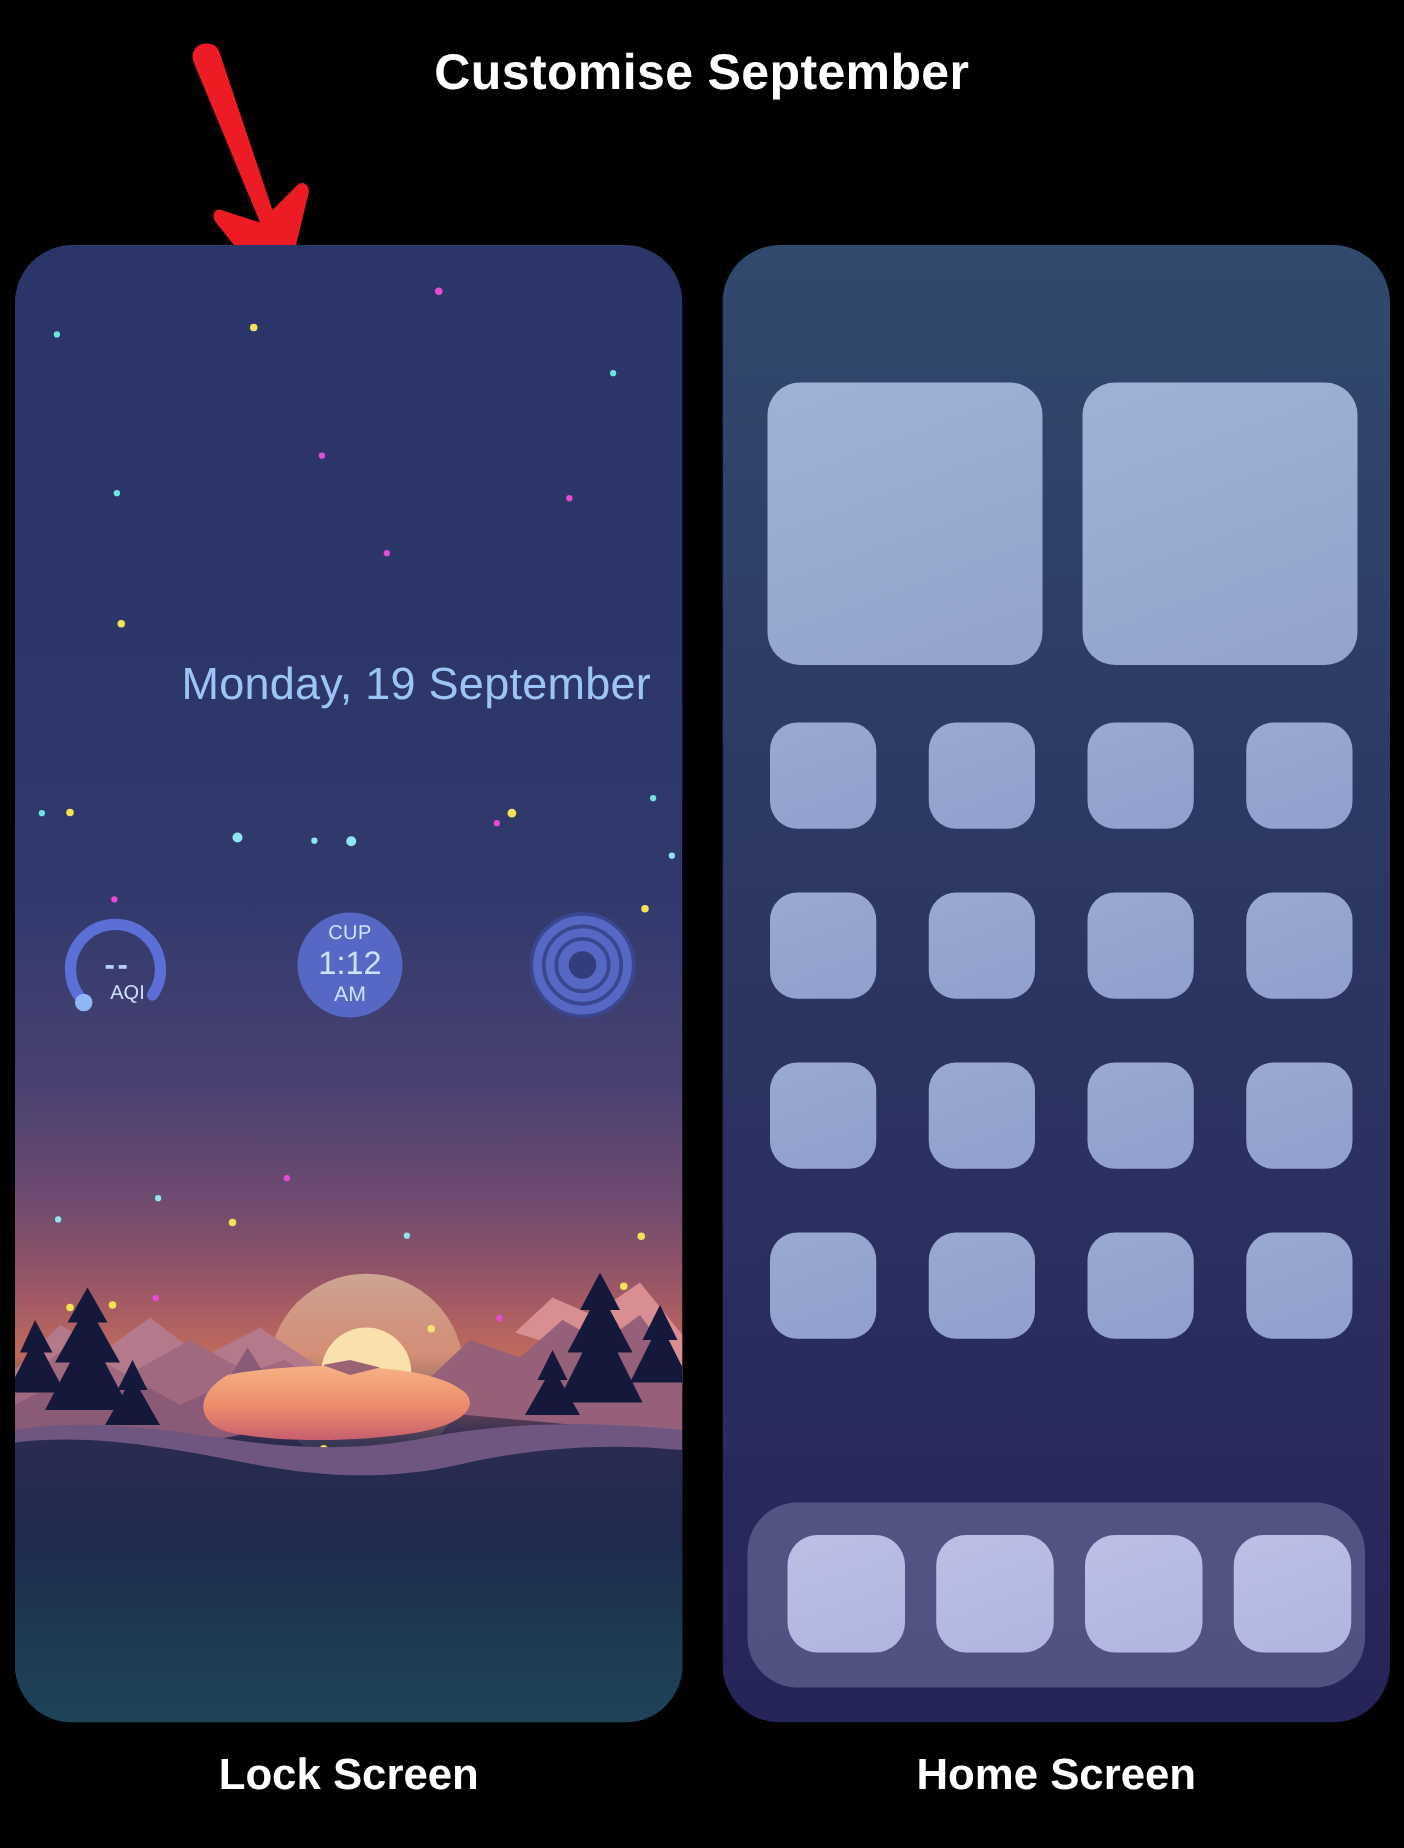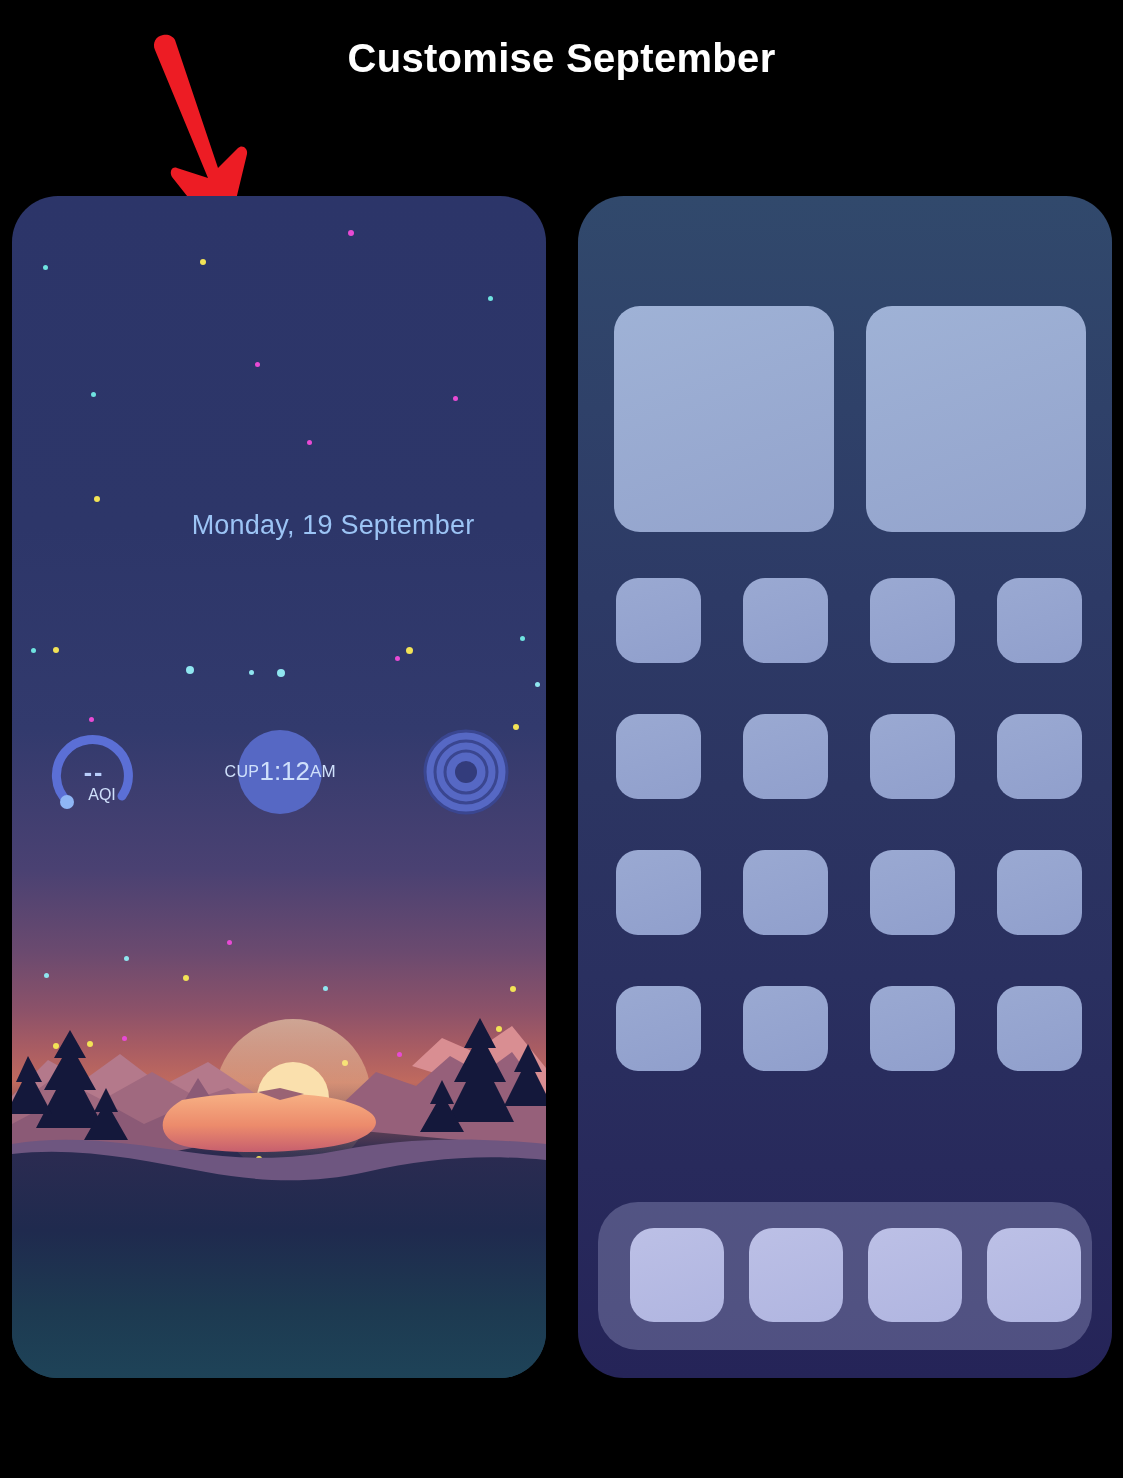--- a/index.html
+++ b/index.html
@@ -37,40 +37,40 @@
   .star{ position:absolute; border-radius:50%; }
   .shoot{ position:absolute; height:2px; transform-origin:left center;
           background:linear-gradient(90deg, rgba(228,125,92,0) 0%, #e07a55 100%);
           border-radius:2px; }
 
   
   .ls-land{ position:absolute; left:0; bottom:0; width:534px; height:430px; }
 
   
   .ls-date{
-    position:absolute; left:0; top:314px; width:642px; text-align:center;
-    color:#9cc4f5; font-size:27px; font-weight:normal; letter-spacing:.2px;
+    position:absolute; left:0; top:330px; width:642px; text-align:center;
+    color:#9cc4f5; font-size:36px; font-weight:normal; letter-spacing:.2px;
   }
   .ls-clock{
     position:absolute; left:0; top:370px; width:534px; text-align:center;
     color:#9dc6f7; font-size:118px; font-weight:bold;
     letter-spacing:-2px; line-height:1.05;
   }
 
   
   .ls-widgets{
     position:absolute; left:34px; top:528px; width:468px; height:96px;
     display:flex; align-items:center; justify-content:space-between;
   }
   .w-slot{ position:relative; width:96px; height:96px; }
 
   .w-circle{
     position:absolute; left:6px; top:6px; width:84px; height:84px;
     border-radius:50%; background:#5668c4;
-    display:flex; 
+    display:flex; flex-direction:column;
     align-items:center; justify-content:center;
     color:#cfe0fb;
   }
   .w-top{ font-size:16px; line-height:1.05; letter-spacing:.4px; }
   .w-mid{ font-size:26px; font-weight:normal; line-height:1.15; }
   .w-bot{ font-size:17px; line-height:1.15; }
 
   
   .aqi-wrap{ position:absolute; left:0; top:0; width:96px; height:96px; }
   .aqi-dashes{
@@ -305,14 +305,16 @@
     <div class="hs-icon" style="left:419px;top:790px;width:85px;height:85px;"></div>
 
     <div class="hs-dock">
       <div class="dock-icon" style="left:32px;"></div>
       <div class="dock-icon" style="left:151px;"></div>
       <div class="dock-icon" style="left:270px;"></div>
       <div class="dock-icon" style="left:389px;"></div>
     </div>
   </div>
 
+  <div class="caption cap-lock">Lock Screen</div>
+  <div class="caption cap-home">Home Screen</div>
 
 </div>
 
 </body></html>

